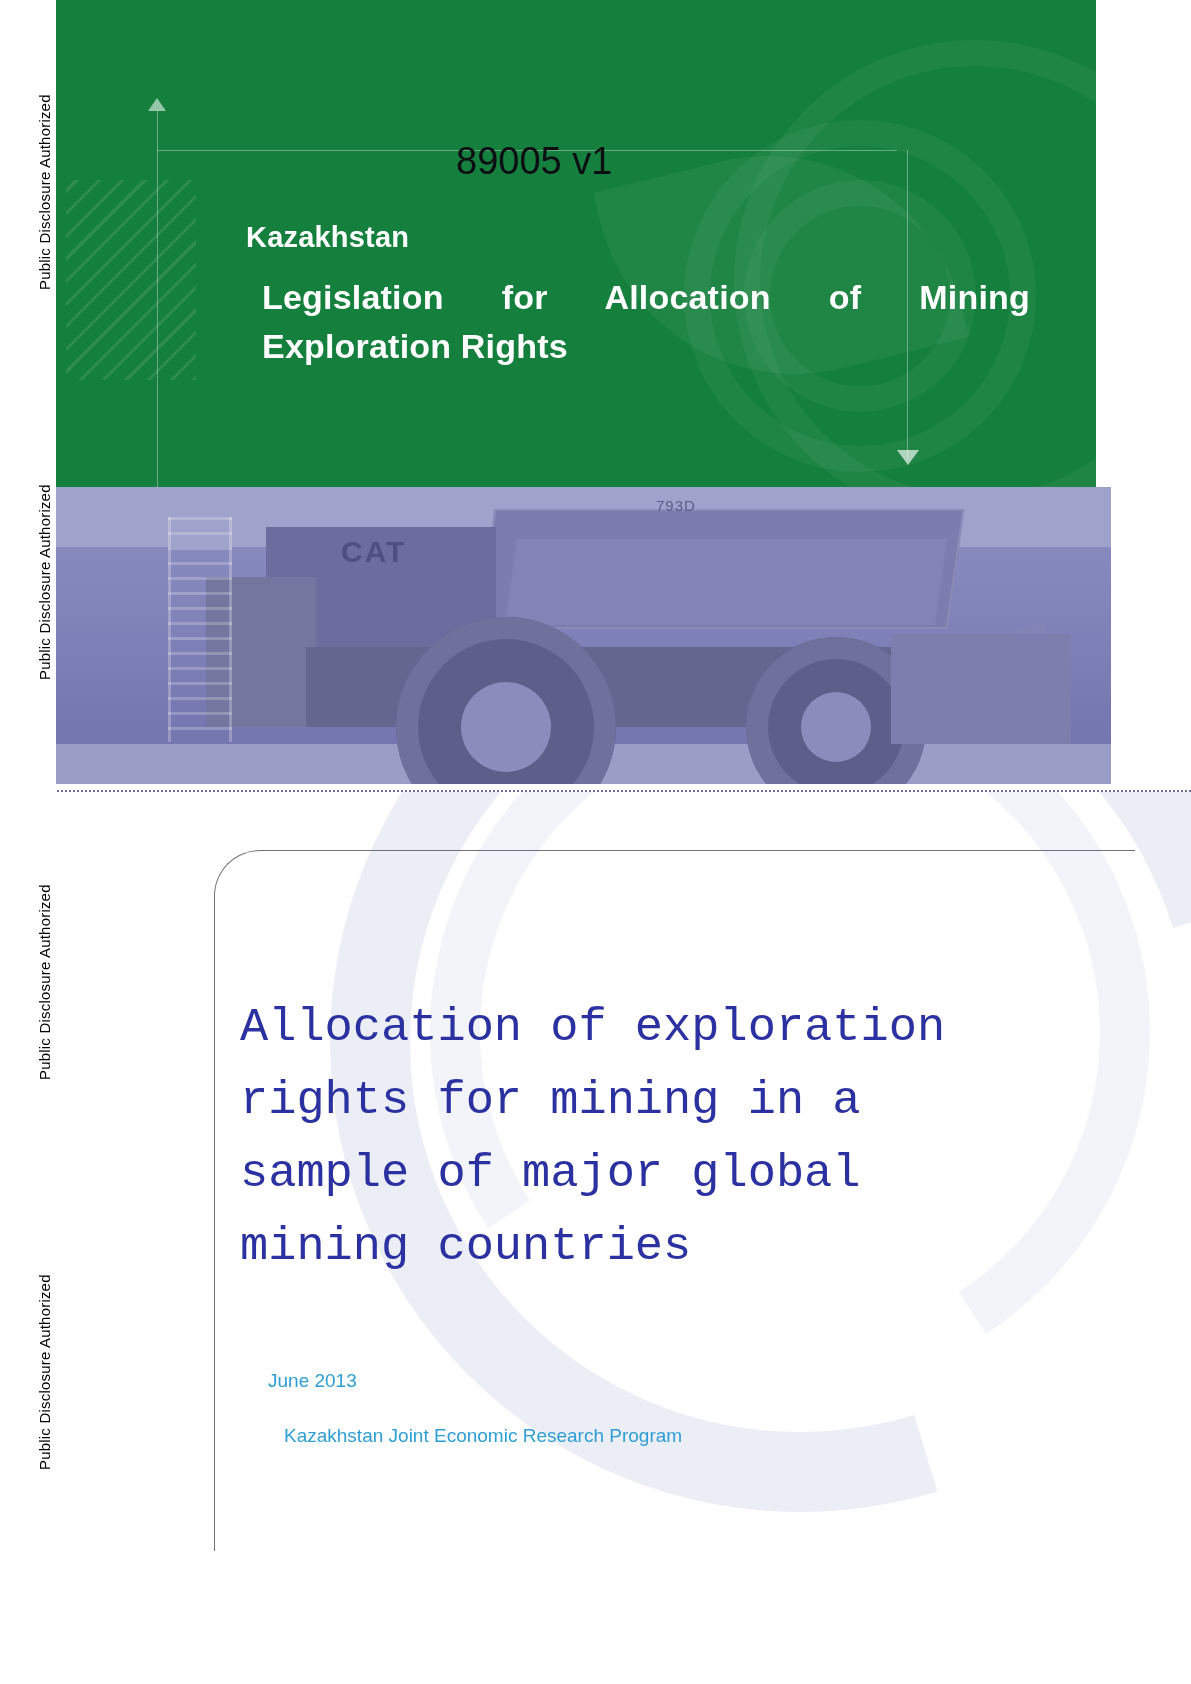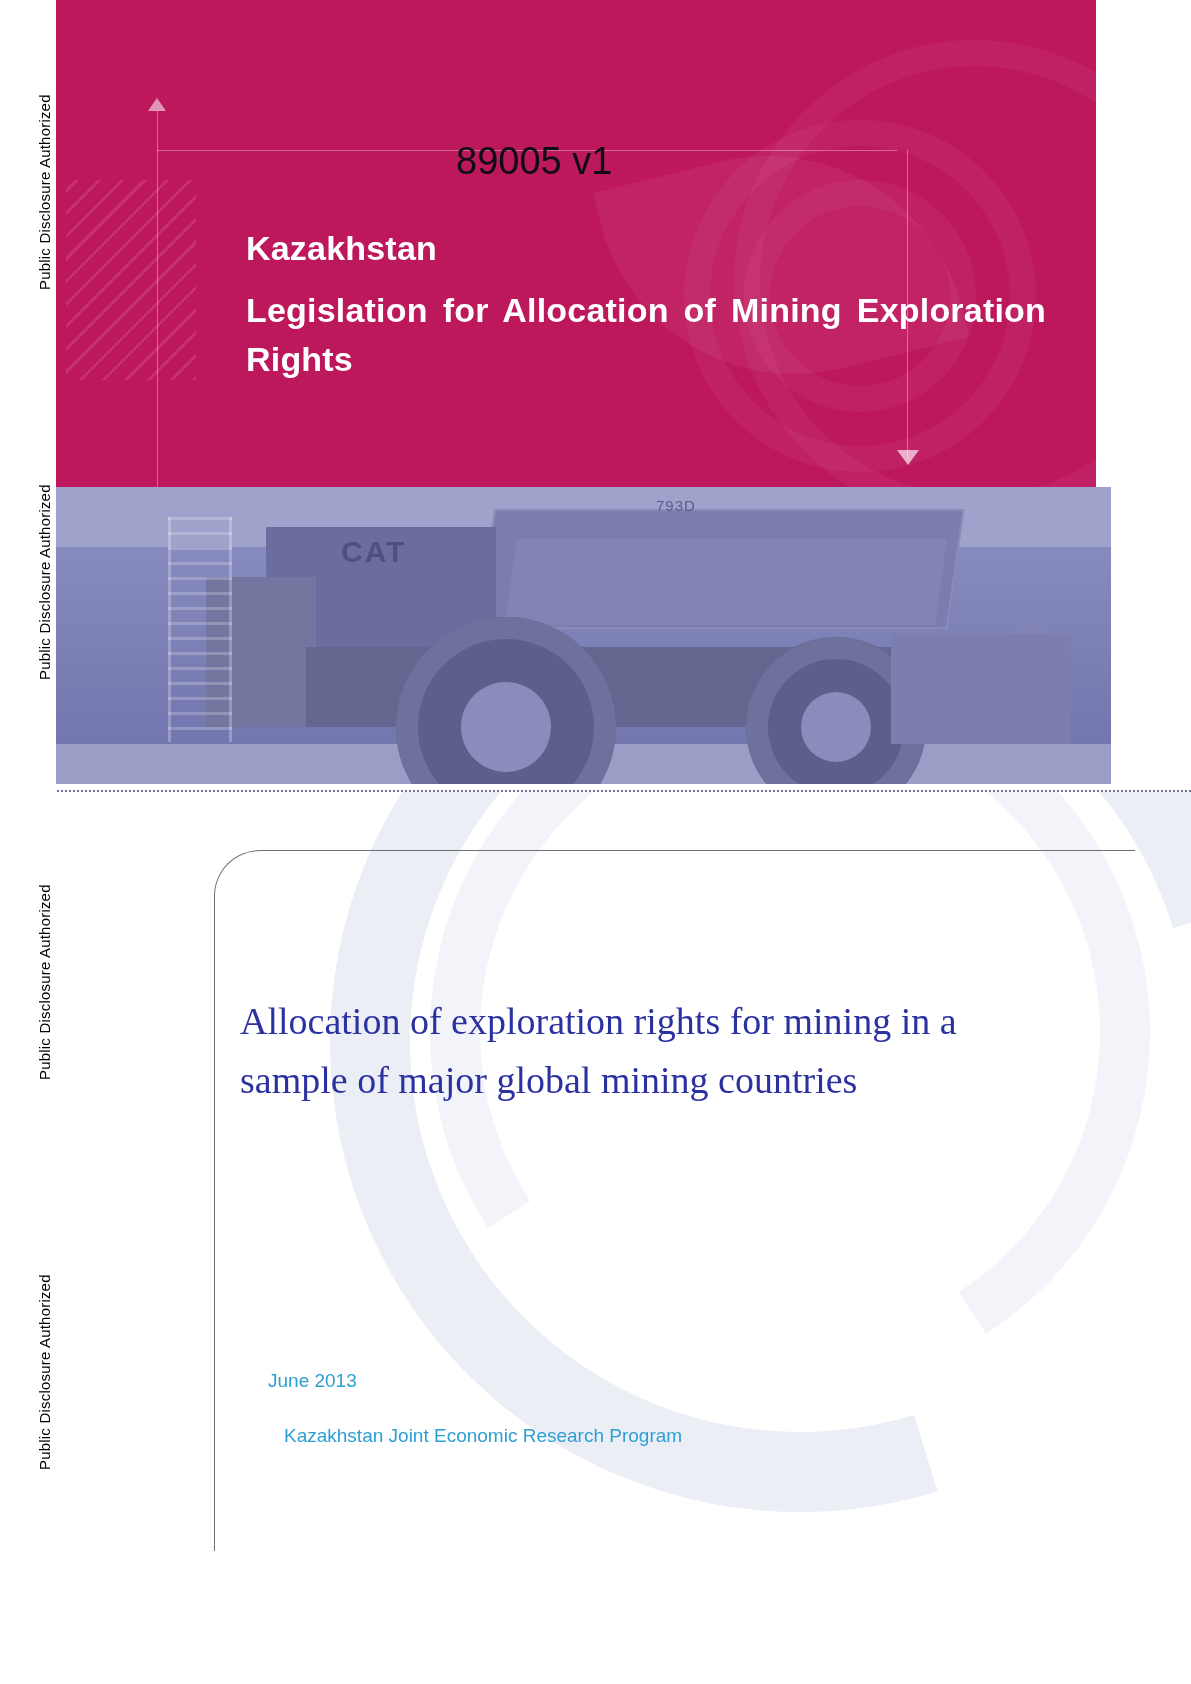--- a/index.html
+++ b/index.html
@@ -44,21 +44,21 @@
   #dl-2 { top: 680px; left: 36px; }
   #dl-3 { top: 1080px; left: 36px; }
 
   
   #header-band {
     position: absolute;
     left: 56px;
     top: 0;
     width: 1040px;
     height: 487px;
-    background: #be185d;
+    background: #15803d;
     overflow: hidden;
   }
   #header-band .deco-circle {
     position: absolute;
     border-radius: 50%;
     border: 26px solid rgba(255,255,255,0.045);
   }
   #hc1 { width: 300px; height: 300px; right: 60px; top: 120px; }
   #hc2 { width: 180px; height: 180px; right: 120px; top: 180px; border-width: 18px; }
   #hc3 { width: 430px; height: 430px; right: -120px; top: 40px; border-width: 40px; }
@@ -93,33 +93,33 @@
     color: #0d0d14;
     font-family: "Liberation Sans", sans-serif;
   }
   #title-block {
     position: absolute;
     left: 190px;
     top: 218px;
     width: 800px;
   }
   #title-country {
-    font-size: 34px;
+    font-size: 29px;
     font-weight: bold;
     color: #ffffff;
     line-height: 1.35;
-    margin: 8px 0 14px 0;
+    margin: 0 0 14px 0;
     letter-spacing: 0.2px;
   }
   #title-main {
     font-size: 34px;
     font-weight: bold;
     color: #ffffff;
     line-height: 1.45;
-    margin: 0;
+    margin: 16px;
     text-align: justify;
     letter-spacing: 0.2px;
   }
 
   
   .guide-v {
     position: absolute;
     width: 1px;
     background: rgba(255,255,255,0.35);
   }
@@ -300,25 +300,25 @@
     top: 200px;
     width: 800px;
   }
   #report-label {
     font-size: 44px;
     color: #2b31a0;
     margin: 0 0 60px 0;
     font-family: "Liberation Sans", sans-serif;
   }
   #report-title {
-    font-size: 38px;
+    font-size: 47px;
     color: #2b31a0;
     line-height: 1.55;
     margin: 0;
-    font-family: Liberation Serif, serif;
+    font-family: Liberation Mono, monospace;
   }
   #report-date {
     position: absolute;
     left: 268px;
     top: 578px;
     font-size: 19px;
     color: #2e9fd4;
     text-align: center;
   }
   #report-program {

